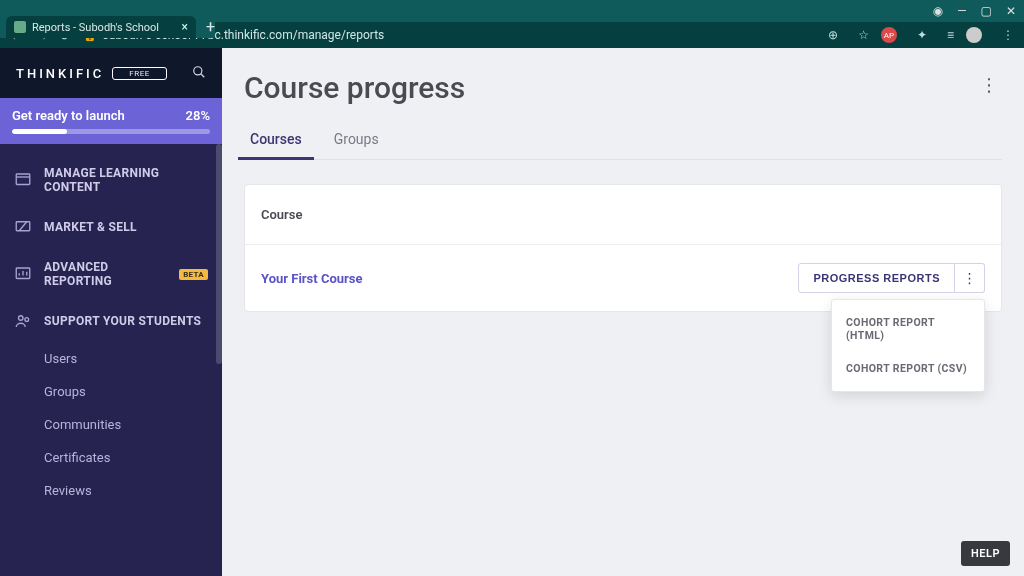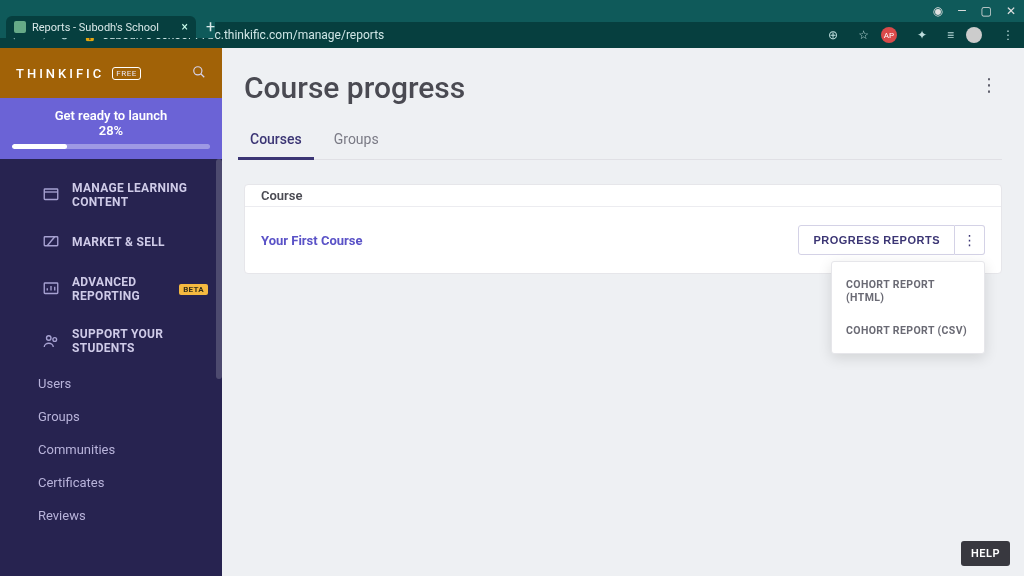--- a/index.html
+++ b/index.html
@@ -22,57 +22,57 @@
   .addrbar .lock { color: #bcdcdc; font-size: 11px; }
   .addrbar .url { color: #cfe6e6; font-size: 12px; }
   .addrbar .right-ico { color: #bcdcdc; font-size: 12px; margin-left: 8px; }
   .addrbar .ext { width: 16px; height: 16px; border-radius: 50%; background: #d94a4a; color: #fff; font-size: 8px; display: flex; align-items: center; justify-content: center; }
   .addrbar .avatar { width: 16px; height: 16px; border-radius: 50%; background: #ccc; }
 
   .viewport { flex: 1; display: flex; background: #eef0f3; position: relative; }
 
   
   .sidebar { width: 222px; background: #272350; color: #e8e6f4; display: flex; flex-direction: column; font-size: 13px; }
-  .brandbar { height: 50px; background: #a16207; display: flex; align-items: center; padding: 0 16px; gap: 8px; }
+  .brandbar { height: 50px; background: #0f172a; display: flex; align-items: center; padding: 0 16px; gap: 8px; }
   .brand { letter-spacing: 3px; font-weight: 500; font-size: 13px; color: #fff; }
-  .free-badge { border: 1px solid #fff; border-radius: 3px; font-size: 8px; padding: 1px 3px; letter-spacing: 0.5px; }
+  .free-badge { border: 1px solid #fff; border-radius: 3px; font-size: 8px; padding: 1px 16px; letter-spacing: 0.5px; }
   .brandbar .search { margin-left: auto; color: #d6d3ec; font-size: 14px; }
 
   .launch { background: #6b63d6; padding: 10px 12px 10px 12px; }
-  .launch-row { display: flex; justify-content: space-between; align-items: center; color: #fff; font-size: 13px; font-weight: 600; flex-direction: column; }
+  .launch-row { display: flex; justify-content: space-between; align-items: center; color: #fff; font-size: 13px; font-weight: 600; }
   .launch-bar { margin-top: 6px; height: 5px; background: rgba(255,255,255,0.35); border-radius: 3px; position: relative; overflow: hidden; }
   .launch-fill { position: absolute; left: 0; top: 0; bottom: 0; background: #fff; border-radius: 3px; }
 
   .navlist { padding: 10px 0 0 0; position: relative; }
-  .navitem { display: flex; align-items: center; gap: 12px; padding: 12px 14px; color: #cfcbe8; font-weight: 700; font-size: 12px; letter-spacing: 0.3px; cursor: pointer; margin-left: 28px; }
+  .navitem { display: flex; align-items: center; gap: 12px; padding: 12px 14px; color: #cfcbe8; font-weight: 700; font-size: 12px; letter-spacing: 0.3px; cursor: pointer; }
   .navitem .nav-ico { width: 18px; height: 18px; display: flex; align-items: center; justify-content: center; color: #a7a2d2; }
   .navitem .beta { background: #f5b940; color: #36301a; font-size: 8px; font-weight: 700; padding: 1px 4px; border-radius: 2px; margin-left: 2px; }
   .navitem svg { stroke: #a7a2d2; }
 
-  .subitem { display: flex; gap: 8px; padding: 9px 14px 9px 24px; color: #b8b3da; font-size: 13px; cursor: pointer; }
+  .subitem { display: flex; gap: 14px; padding: 9px 14px 9px 24px; color: #b8b3da; font-size: 13px; cursor: pointer; }
   .subitem .dot { width: 6px; height: 6px; border-radius: 50%; background: transparent; }
   .subitem.active { color: #f3c15a; }
   .subitem.active .dot { background: #f3c15a; }
 
   .side-scroll { position: absolute; right: 0; top: 0; width: 6px; height: 100%; }
   .side-thumb { position: absolute; right: 0; top: 0; width: 6px; height: 220px; background: rgba(255,255,255,0.18); border-radius: 3px; }
 
   
   .main { flex: 1; background: #eef0f3; padding: 22px 22px 0 22px; position: relative; overflow: hidden; }
   .page-head { display: flex; justify-content: space-between; align-items: flex-start; }
   .page-title { color: #4a4a52; font-size: 30px; font-weight: 500; }
   .page-menu { color: #575764; font-size: 18px; padding: 4px; cursor: pointer; }
 
   .tabs { display: flex; gap: 20px; margin-top: 18px; border-bottom: 1px solid #e0e0e5; }
   .tabs .mtab { padding: 8px 6px 12px 6px; font-size: 14px; color: #7a7a85; cursor: pointer; position: relative; }
   .tabs .mtab.active { color: #3b3574; font-weight: 500; }
   .tabs .mtab.active::after { content: ""; position: absolute; left: -6px; right: -6px; bottom: -1px; height: 3px; background: #3b3574; }
 
   .card { background: #fff; border: 1px solid #e6e6ea; border-radius: 4px; margin-top: 24px; }
-  .card-head { padding: 3px 16px; border-bottom: 1px solid #ececf0; color: #4a4a52; font-size: 13px; font-weight: 600; }
+  .card-head { padding: 22px 16px; border-bottom: 1px solid #ececf0; color: #4a4a52; font-size: 13px; font-weight: 600; }
   .card-row { display: flex; align-items: center; justify-content: space-between; padding: 18px 16px; }
   .course-link { color: #5a52c7; font-size: 13px; cursor: pointer; font-weight: bold; }
   .row-actions { display: flex; align-items: stretch; gap: 0; position: relative; }
   .btn-outline { border: 1px solid #d4d2e6; background: #fff; color: #3b3574; font-size: 11px; font-weight: 700; letter-spacing: 0.5px; padding: 8px 14px; border-radius: 3px 0 0 3px; cursor: pointer; }
   .btn-kebab { border: 1px solid #d4d2e6; border-left: none; background: #fff; color: #3b3574; width: 30px; display: flex; align-items: center; justify-content: center; border-radius: 0 3px 3px 0; cursor: pointer; font-size: 14px; }
 
   .dropdown { position: absolute; right: 0; top: 36px; width: 154px; background: #fff; border: 1px solid #e6e6ea; box-shadow: 0 4px 14px rgba(0,0,0,0.12); border-radius: 3px; padding: 6px 0; z-index: 10; }
   .dropdown .dd-item { padding: 10px 14px; font-size: 10.5px; font-weight: 700; color: #6a6a74; letter-spacing: 0.4px; cursor: pointer; }
 
   .help { position: absolute; right: 14px; bottom: 10px; background: #38383f; color: #fff; font-size: 11px; font-weight: 600; letter-spacing: 0.5px; padding: 6px 10px; border-radius: 3px; cursor: pointer; }

